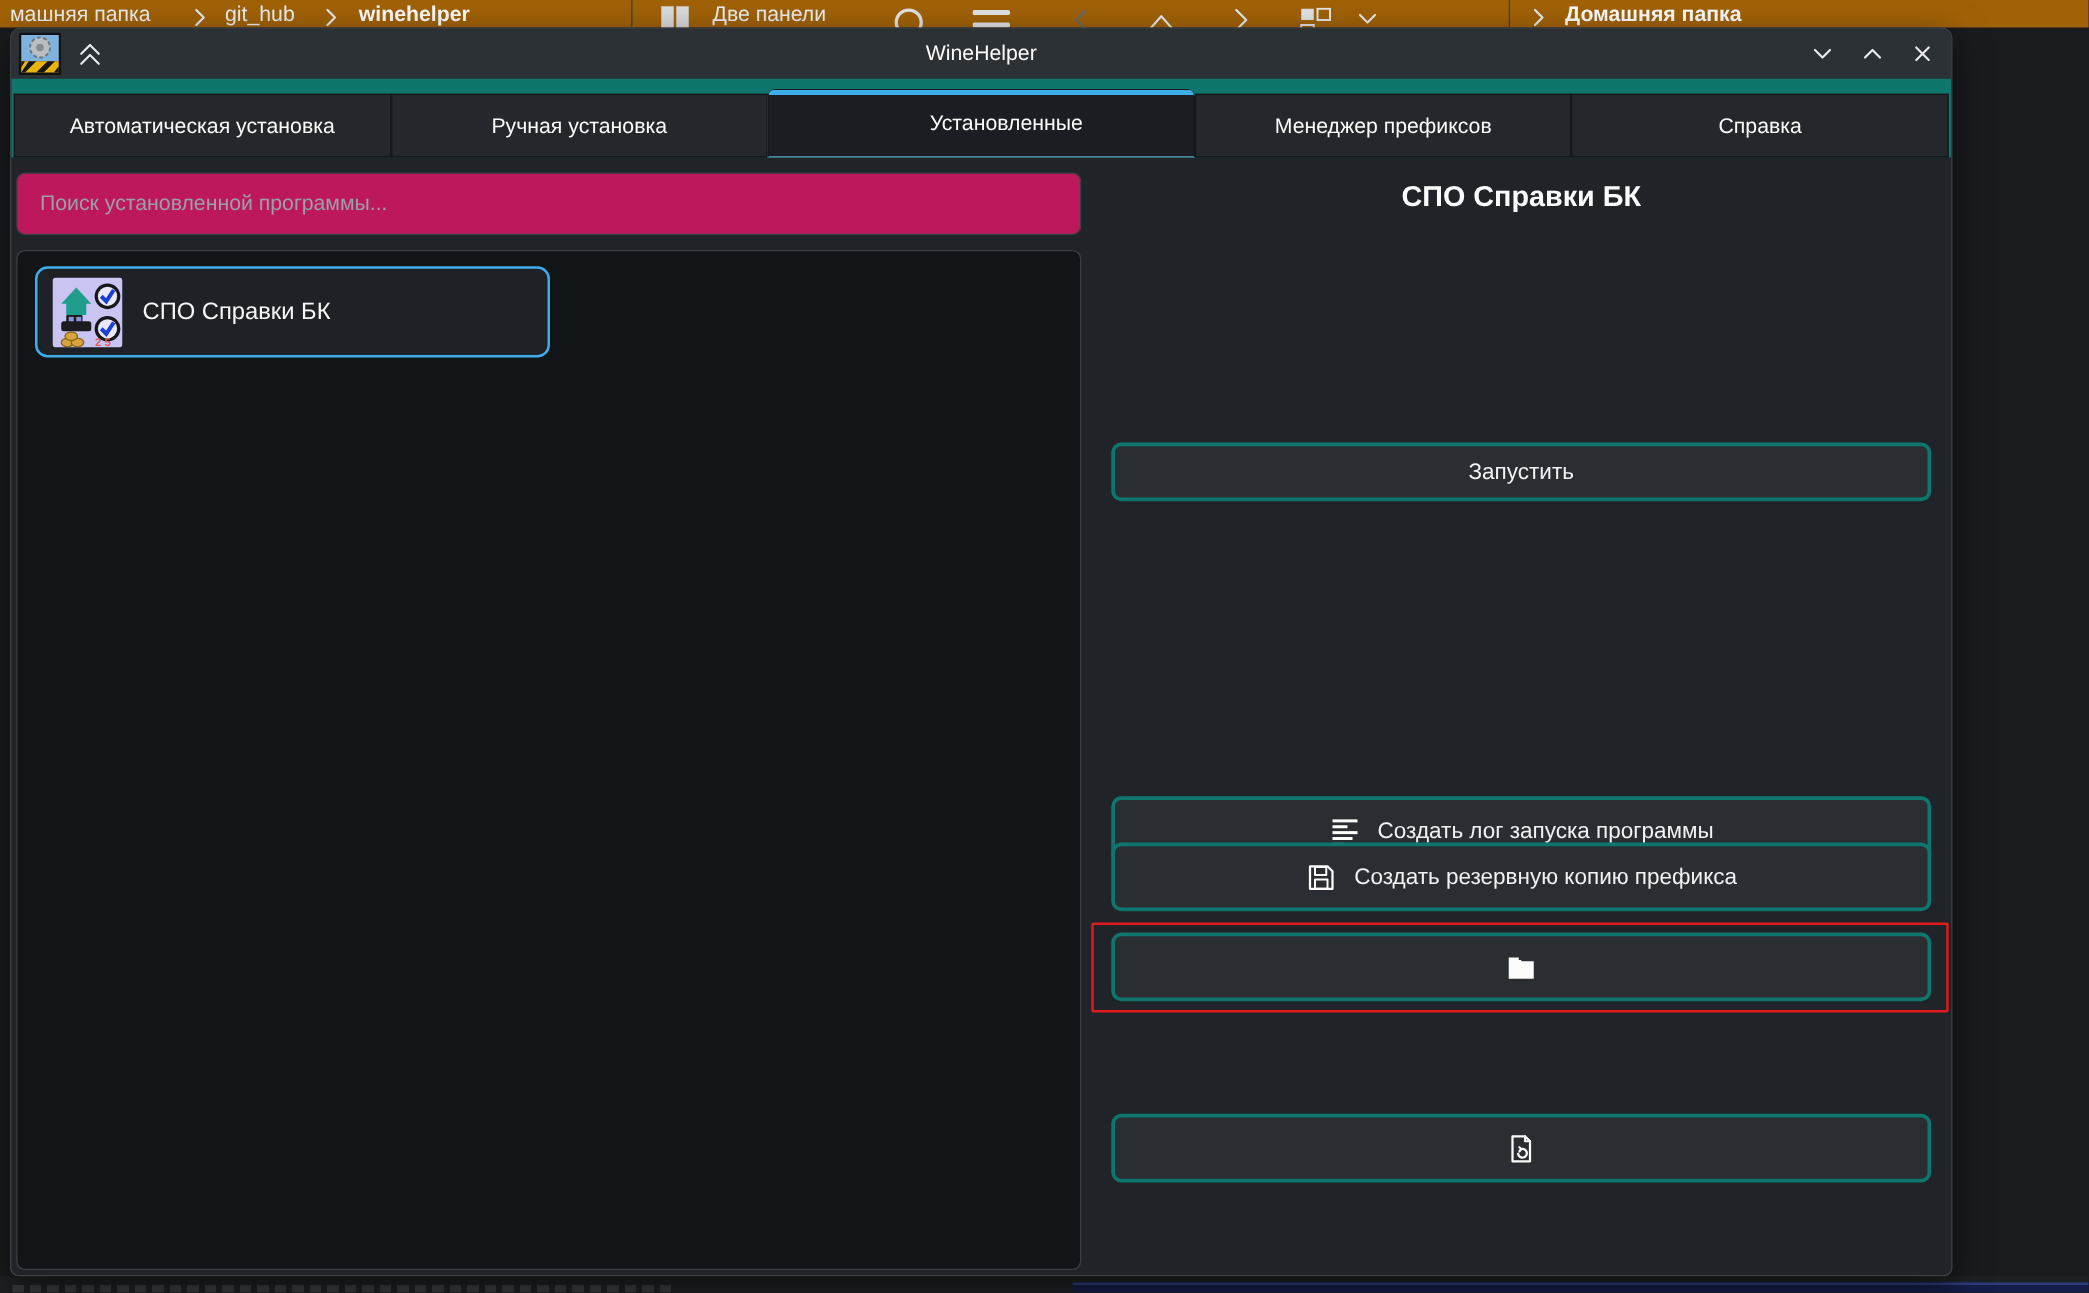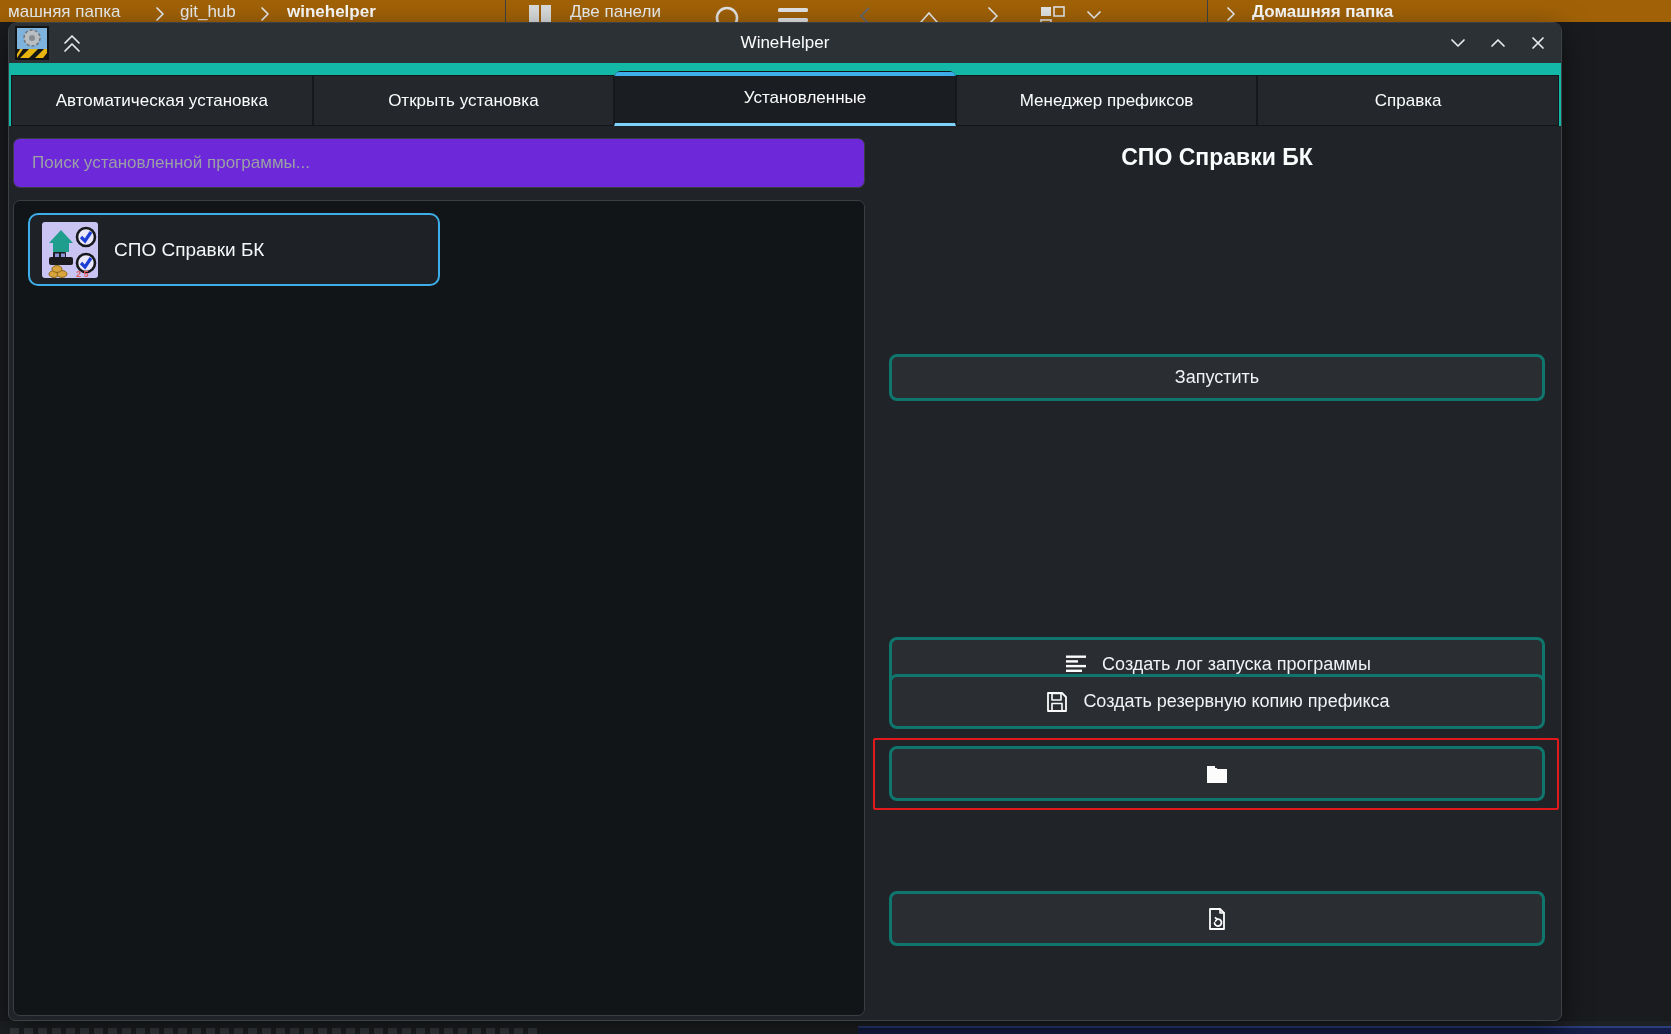--- a/index.html
+++ b/index.html
@@ -56,45 +56,45 @@
     position:absolute; left:0; width:100%; text-align:center;
     font-size:17px; color:#fcfcfc; top:10px;
   }
   .win-controls { position:absolute; right:14px; top:11px; display:flex; gap:22px; }
   .win-controls .wc { width:18px; height:18px; cursor:default; }
 
   
   .tabbar {
     position:absolute; left:0; top:40px; width:100%; height:63px;
     display:flex; align-items:flex-end; padding:0 2px;
-    background:#14b8a6;
+    background:#0f766e;
   }
   .tab {
     flex:1 1 0; height:51px;
     background:#24282d;
     border:1px solid #15171a; border-bottom:1px solid #121416;
     display:flex; align-items:center; justify-content:center;
     font-size:17px; color:#fcfcfc; cursor:pointer; position:relative;
   }
   .tab.active {
     background:#1a1d21;
-    border-bottom:3px solid #7dd3fc;
+    border-bottom:1px solid #7dd3fc;
     border-radius:7px 7px 0 0;
     height:55px;
     padding-left:40px;
   }
   .tab.active::before {
     content:""; position:absolute; left:0; top:0; width:100%; height:4px;
     background:var(--accent,#3daee9); border-radius:7px 7px 0 0;
   }
 
   
   .search-input {
     position:absolute; left:4px; top:115px; width:852px; height:50px;
-    background:#6d28d9; border:1px solid #3a3f44; border-radius:7px;
+    background:#be185d; border:1px solid #3a3f44; border-radius:7px;
     color:#e8eaec; font-size:17px; padding:11px 18px; outline:none;
     font-family:"Liberation Sans", sans-serif;
   }
   .search-input::placeholder { color:#9aa0a5; }
   .list-panel {
     position:absolute; left:4px; top:177px; width:852px; height:816px;
     background:#121518; border:1px solid #3a3f44; border-radius:7px;
   }
   .list-item {
     position:absolute; left:14px; top:12px; width:412px; height:73px;
@@ -219,21 +219,21 @@
           <polyline class="st" points="3,12 9,6 15,12"></polyline>
         </svg>
       <svg class="wc" viewBox="0 0 18 18">
           <path class="st" d="M4 4 L14 14 M14 4 L4 14"></path>
         </svg>
     </div>
   </div>
 
   <div class="tabbar">
     <div class="tab">Автоматическая установка</div>
-    <div class="tab">Открыть установка</div>
+    <div class="tab">Ручная установка</div>
     <div class="tab active">Установленные</div>
     <div class="tab">Менеджер префиксов</div>
     <div class="tab">Справка</div>
   </div>
 
   <input class="search-input" type="text" placeholder="Поиск установленной программы..." style="">
 
   <div class="list-panel">
     <div class="list-item">
       <svg class="prog-icon" viewBox="0 0 56 56">

